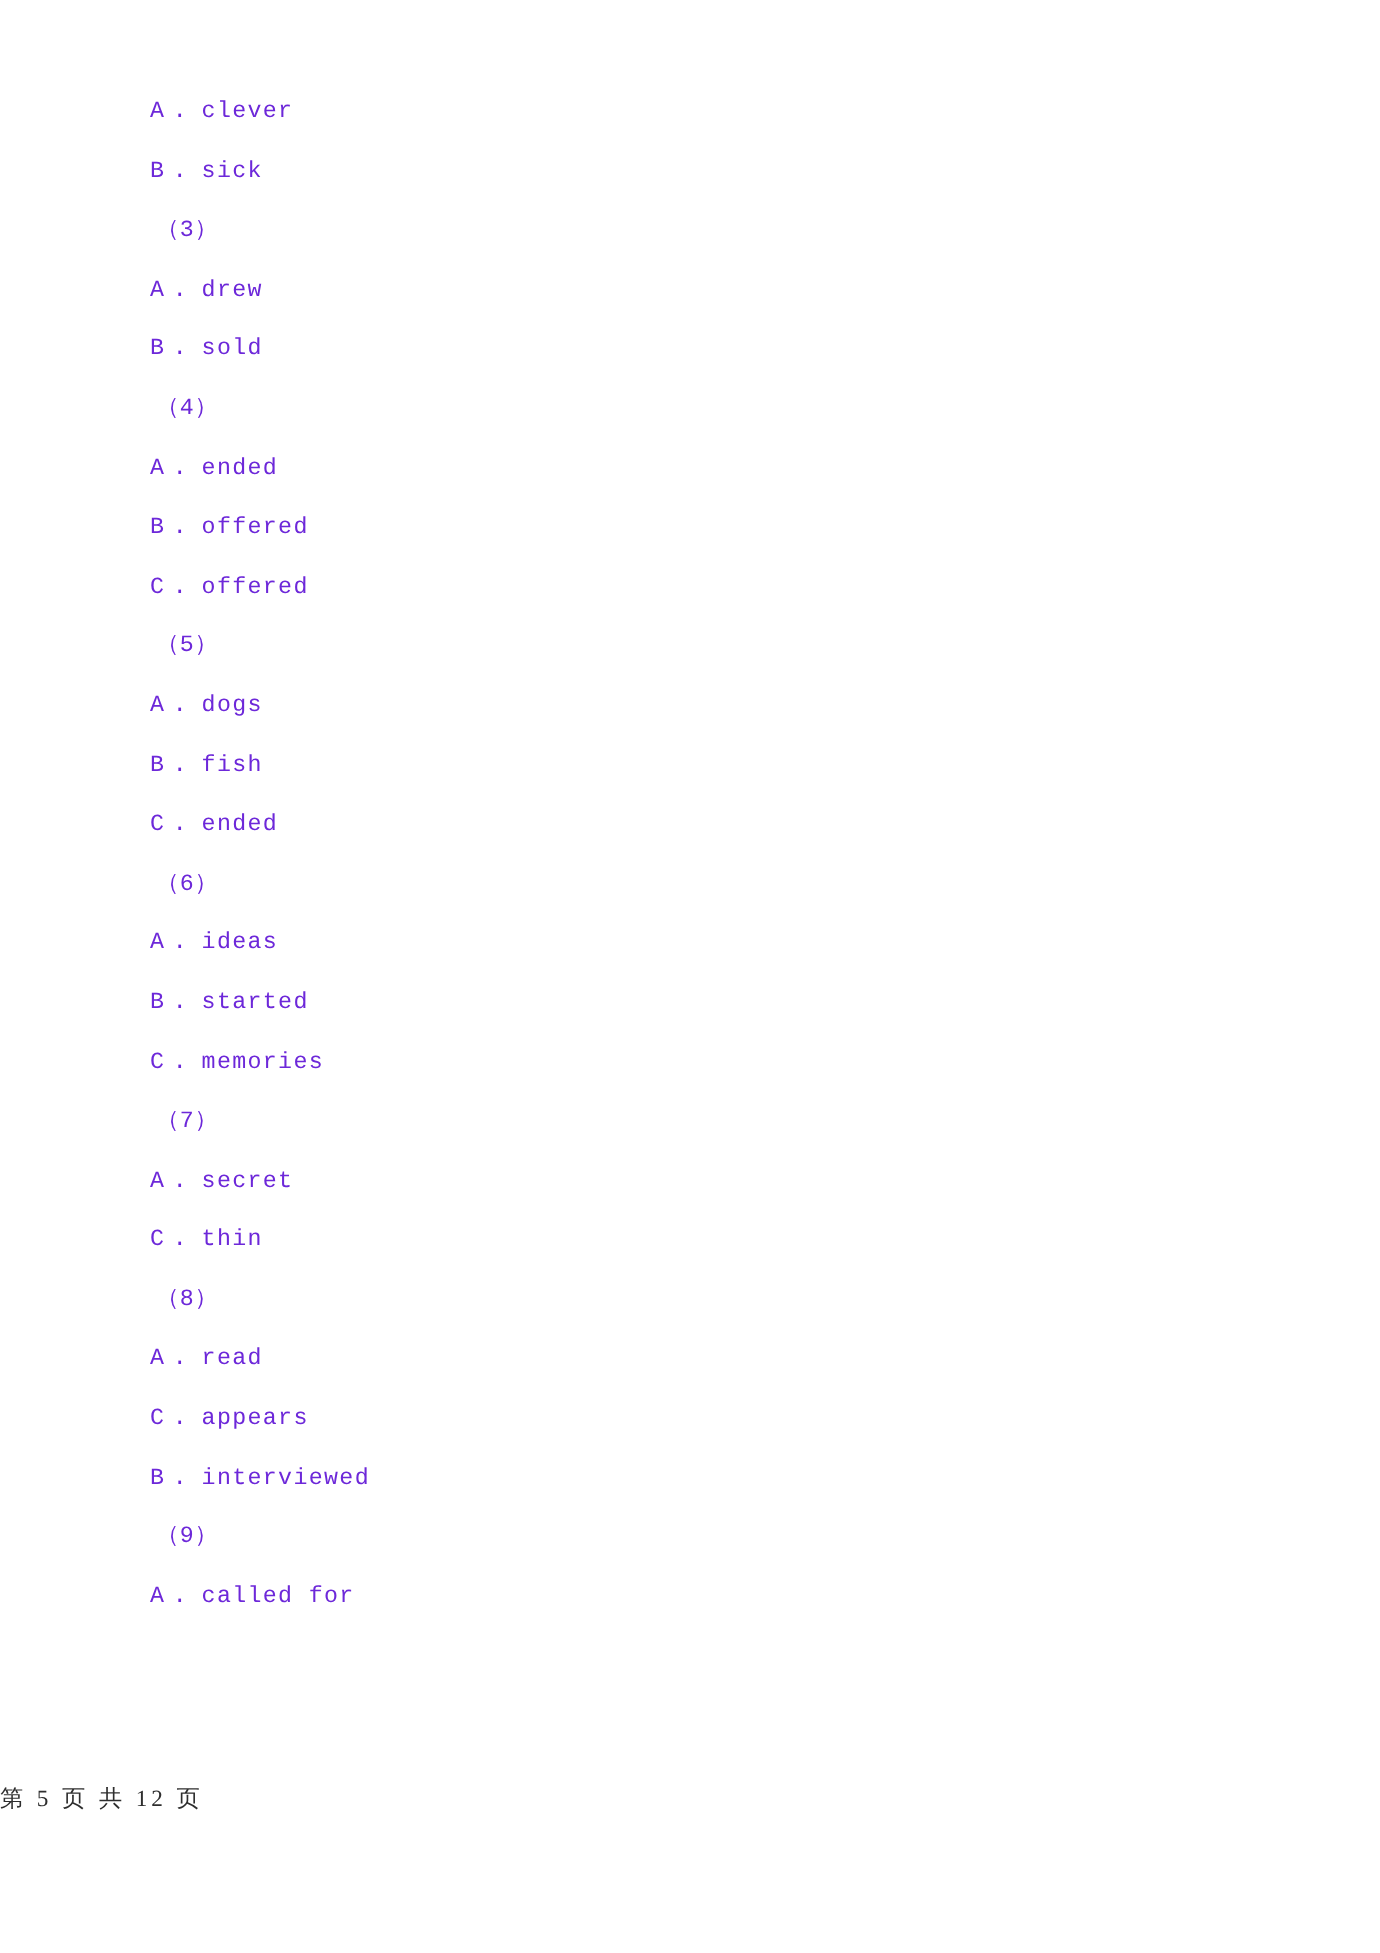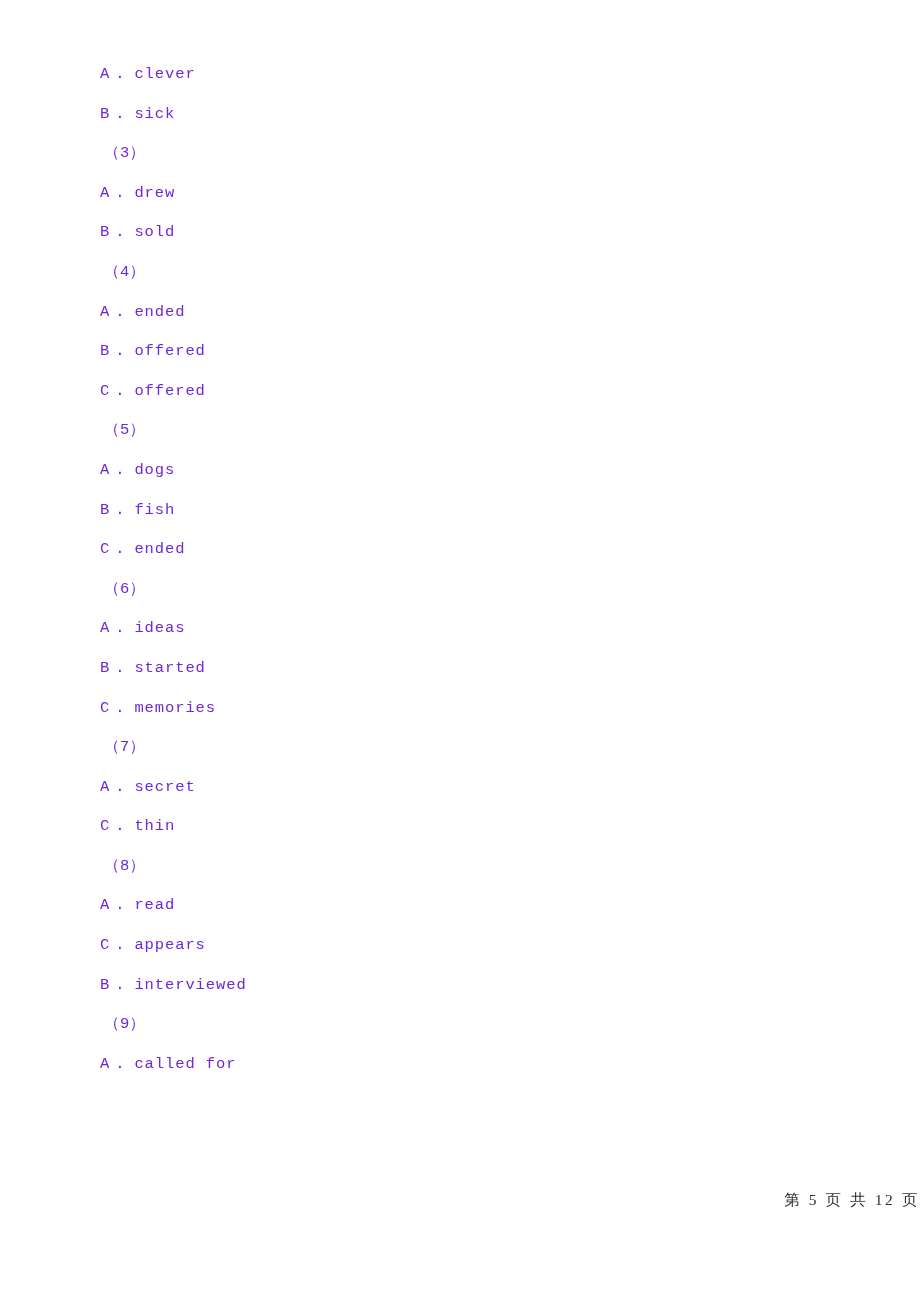--- a/index.html
+++ b/index.html
@@ -68,21 +68,21 @@
     display: inline-block;
     letter-spacing: 0.4px;
   }
 
   
   #footer {
     position: absolute;
     left: 0;
     top: 1188px;
     width: 920px;
-    text-align: right;
+    text-align: left;
   }
   #footer .footer-text {
     display: inline-block;
     color: #2e2e2e;
     font-size: 15.5px;
     line-height: 24px;
     letter-spacing: 2.6px;
     font-family: "Liberation Serif", "DejaVu Serif", serif;
     white-space: pre;
   }

